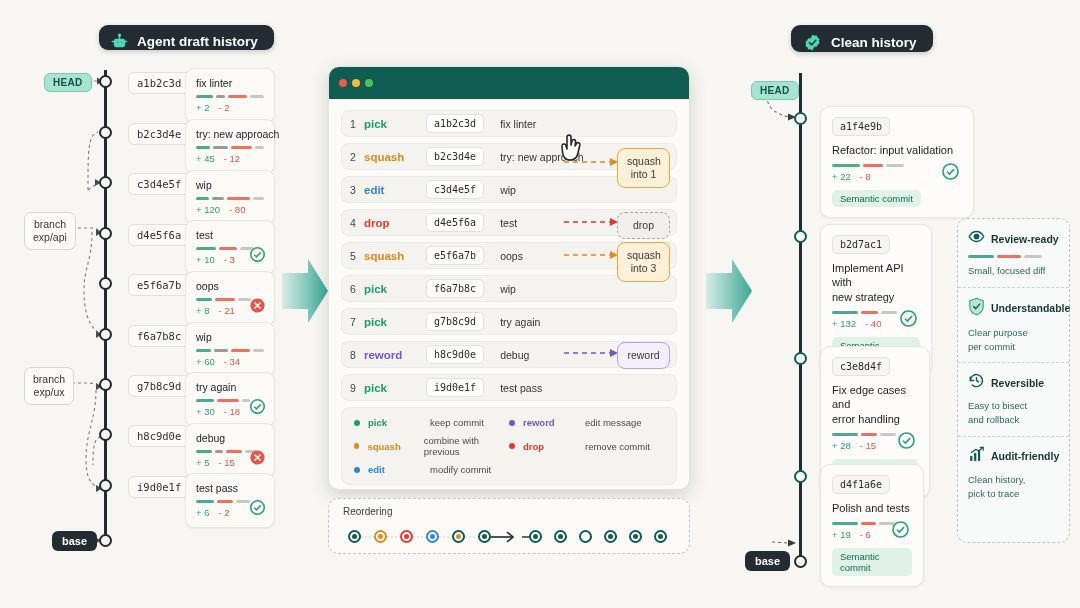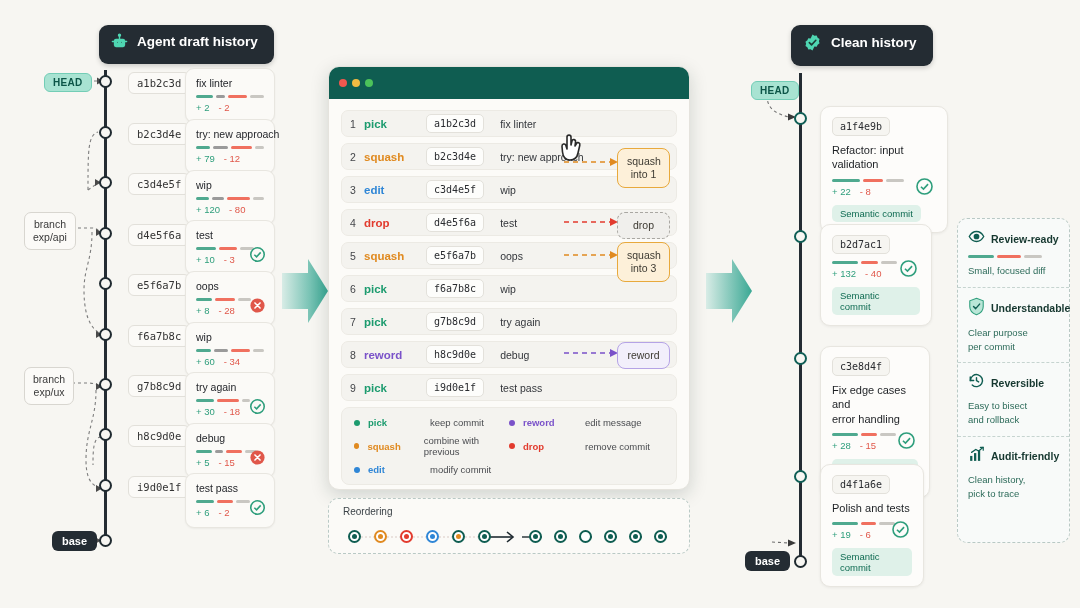--- a/index.html
+++ b/index.html
@@ -10,21 +10,21 @@
     overflow: hidden;
   }
   .stage { position: relative; width: 1080px; height: 608px; }
 
   
   .panel-title {
     position: absolute;
     display: flex; align-items: center; gap: 9px;
     background: #242c33; color: #fff;
     border-radius: 9px;
-    padding: 8px 16px 14px 12px;
+    padding: 8px 16px 0 12px;
     font-size: 13.5px; font-weight: 600;
     box-shadow: 0 2px 5px rgba(0,0,0,.18);
     white-space: nowrap;
   }
   .panel-title .ic { display:flex; align-items:center; }
 
   
   .graph-line {
     position: absolute; width: 3px; background: #242c33; left: 0; top: 0;
   }
@@ -282,21 +282,21 @@
   </div>
   <div class="ccard" style="left:185px; top:119px;">
     <div class="msg">try: new approach</div>
     <div class="bars">
         <i class="b-add" style="width:15px"></i>
         <i class="b-gray" style="width:16px"></i>
         <i class="b-del" style="width:22px"></i>
         <i class="b-light" style="width:10px"></i>
       </div>
     <div class="counts">
-        <span class="plus">+ 79</span>
+        <span class="plus">+ 45</span>
         <span class="minus">- 12</span>
       </div>
   </div>
   <div class="ccard" style="left:185px; top:170px;">
     <div class="msg">wip</div>
     <div class="bars">
         <i class="b-add" style="width:14px"></i>
         <i class="b-gray" style="width:12px"></i>
         <i class="b-del" style="width:24px"></i>
         <i class="b-light" style="width:12px"></i>
@@ -326,21 +326,21 @@
   </div>
   <div class="ccard" style="left:185px; top:271px;">
     <div class="msg">oops</div>
     <div class="bars">
         <i class="b-add" style="width:16px"></i>
         <i class="b-del" style="width:20px"></i>
         <i class="b-light" style="width:13px"></i>
       </div>
     <div class="counts">
         <span class="plus">+ 8</span>
-        <span class="minus">- 28</span>
+        <span class="minus">- 21</span>
       </div>
     <span class="mark">
       <svg width="17" height="17" viewBox="0 0 24 24">
           <circle cx="12" cy="12" r="10" fill="#e0574a"></circle>
           <path d="M8.4 8.4 L15.6 15.6 M15.6 8.4 L8.4 15.6" stroke="#fff" stroke-width="2.2" stroke-linecap="round"></path>
         </svg>
     </span>
   </div>
   <div class="ccard" style="left:185px; top:322px;">
     <div class="msg">wip</div>
@@ -647,21 +647,21 @@
 
   <div class="badge-head" style="left:751px; top:81px;">HEAD</div>
   <div class="badge-base" style="left:745px; top:551px;">base</div>
 
   <div class="node teal" style="left:794px; top:112px;"></div>
   <div class="node teal" style="left:794px; top:230px;"></div>
   <div class="node teal" style="left:794px; top:352px;"></div>
   <div class="node teal" style="left:794px; top:470px;"></div>
   <div class="node" style="left:794px; top:555px;"></div>
 
-  <div class="rcard" style="left:820px; top:106px; width:128px;">
+  <div class="rcard" style="left:820px; top:106px; width:154px;">
     <span class="rsha2">a1f4e9b</span>
     <div class="rtitle">Refactor: input validation</div>
     <div style="position:relative">
       <div class="bars">
           <i class="b-add" style="width:28px"></i>
           <i class="b-del" style="width:20px"></i>
           <i class="b-light" style="width:18px"></i>
         </div>
       <div class="counts">
           <span class="plus">+ 22</span>
@@ -672,20 +672,22 @@
             <circle cx="12" cy="12" r="9.5"></circle>
             <path d="M7.5 12.3 L10.7 15.3 L16.5 9"></path>
           </svg>
       </span>
     </div>
     <span class="chip">Semantic commit</span>
   </div>
 
   <div class="rcard" style="left:820px; top:224px; width:112px;">
     <span class="rsha2">b2d7ac1</span>
+    <div class="rtitle" style="white-space:pre-line">Implement API with
+new strategy</div>
     <div style="position:relative">
       <div class="bars">
           <i class="b-add" style="width:26px"></i>
           <i class="b-del" style="width:17px"></i>
           <i class="b-light" style="width:16px"></i>
         </div>
       <div class="counts">
           <span class="plus">+ 132</span>
           <span class="minus">- 40</span>
         </div>

